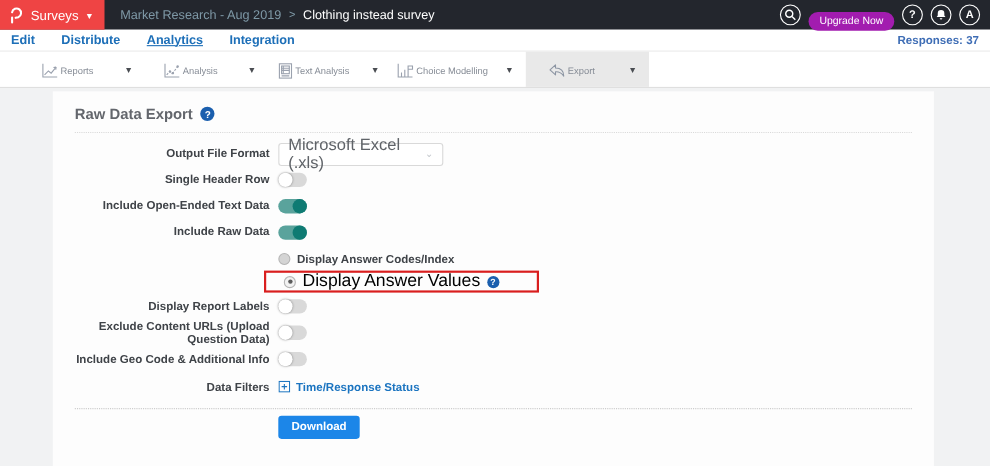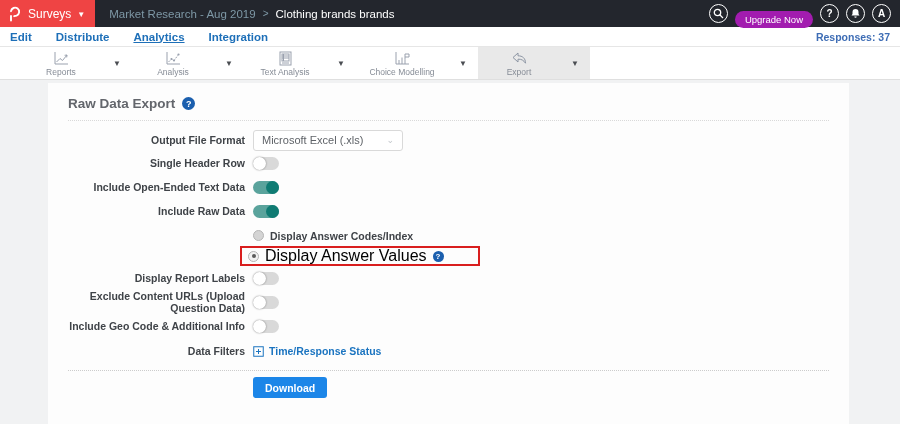--- a/index.html
+++ b/index.html
@@ -23,21 +23,21 @@
 
   
   .nav { height:20px; background:#ffffff; display:flex; align-items:center; padding:0 10px; gap:24px; border-bottom:1px solid #e6e6e6; }
   .nav a { font-size:11.5px; font-weight:600; color:#1d6fb8; text-decoration:none; cursor:pointer; }
   .nav a.active { text-decoration:underline; }
   .nav .responses { margin-left:auto; font-size:10.5px; font-weight:600; color:#3e6db5; }
 
   
   .toolbar { height:33px; background:#ffffff; border-bottom:1px solid #dfdfdf; display:flex; align-items:stretch; padding-left:20px; }
   .tool-group { display:flex; align-items:stretch; }
-  .tool-main { width:82px; display:flex; flex-direction:column; align-items:center; justify-content:center; gap:1px; cursor:pointer; padding-top:2px; }
+  .tool-main { width:82px; display:flex; flex-direction:row; align-items:center; justify-content:center; gap:1px; cursor:pointer; padding-top:2px; }
   .tool-main .tool-label { font-size:8.5px; color:#868c96; white-space:nowrap; }
   .tool-caret { width:30px; display:flex; align-items:center; justify-content:center; color:#4a4d52; font-size:8px; cursor:pointer; }
   .tool-group.active { background:#e9e9e9; }
   .tool-icon svg { display:block; }
   .tg-cm .tool-main { width:92px; }
 
   
   .page { position:absolute; top:81px; left:0; right:0; bottom:0; background:#f1f2f3; }
   .card { position:absolute; left:48px; top:2px; width:801px; height:341px; background:#fdfdfd; padding:0 20px; }
   .card-title-row { display:flex; align-items:center; gap:7px; margin-top:13px; height:15px; }
@@ -46,35 +46,35 @@
   .help-icon.small { width:11px; height:11px; font-size:8px; }
   .title-sep { border:none; border-top:1px dotted #d9d9d9; margin-top:9px; }
 
   .form { margin-top:0; }
   .frow { display:flex; align-items:center; }
   .flabel { width:177px; text-align:right; font-size:10.5px; font-weight:bold; color:#3f4348; flex:none; }
   .fcontrol { margin-left:8px; display:flex; align-items:center; }
 
   .row-format { height:22px; margin-top:8px; }
   .select-box { width:150px; height:21px; border:1px solid #d9d9d9; border-radius:3px; background:#fff; display:flex; align-items:center; padding:0 8px; cursor:pointer; }
-  .select-box .sel-value { font-size:11px; color:#5f6368; flex:1; }
+  .select-box .sel-value { font-size:15px; color:#5f6368; flex:1; }
   .select-box .sel-chevron { color:#c3c7cc; font-size:9px; }
 
   .row-toggle { height:24px; }
   .toggle { width:26px; height:13px; border-radius:7px; background:#d9d9d9; position:relative; cursor:pointer; }
   .toggle .knob { position:absolute; top:0; left:0; width:13px; height:13px; border-radius:50%; background:#fff; box-shadow:0 0 2px rgba(0,0,0,.45); }
   .toggle.on { background:#5aa39c; }
   .toggle.on .knob { left:13px; background:#0f7b73; box-shadow:none; }
 
   .radio-row { margin-left:185px; display:flex; align-items:center; gap:6px; height:17px; margin-top:4px; }
   .radio-row .rlabel { font-size:10.5px; font-weight:bold; color:#3f4348; }
   .radio { width:11px; height:11px; border-radius:50%; background:#d4d4d4; border:1px solid #b5b5b5; position:relative; cursor:pointer; flex:none; }
   .radio.selected { background:#f2f2f2; }
   .radio.selected::after { content:""; position:absolute; left:2.5px; top:2.5px; width:4px; height:4px; border-radius:50%; background:#5b5b5b; }
-  .hl-wrap { margin-left:172px; margin-top:2px; display:inline-flex; align-items:center; gap:6px; border:2px solid #d91e1e; padding:2px 34px 2px 6px; height:20px; width:max-content; }
+  .hl-wrap { margin-left:172px; margin-top:2px; display:inline-flex; align-items:center; gap:6px; border:2px solid #d91e1e; padding:2px 34px 2px 16px; height:20px; width:max-content; }
 
   .row-toggle2 { height:24px; }
   .row-toggle2:first-of-type { margin-top:3px; }
 
   .row-filters { height:24px; margin-top:1px; }
   .filters-link { display:flex; align-items:center; gap:5px; cursor:pointer; }
   .filters-link .ltext { font-size:10.5px; font-weight:bold; color:#1b74c0; }
   .bottom-sep { border:none; border-top:1px dotted #cccccc; margin-top:7px; }
   .download-btn { margin-left:185px; margin-top:6px; height:21px; padding:4px 12px; background:#1c86e8; border:none; border-radius:3px; color:#fff; font-size:10.5px; font-weight:bold; cursor:pointer; font-family:inherit; }
 </style>
@@ -89,21 +89,21 @@
         <svg width="15" height="16" viewBox="0 0 15 16">
             <path d="M4 14.5 V10 M4 5.2 A4.1 4.1 0 1 1 9.6 9.6 L7.2 10.2" stroke="#fff" stroke-width="1.9" fill="none" stroke-linecap="round"></path>
           </svg>
       </span>
       <span class="menu-label">Surveys</span>
       <span class="caret">▼</span>
     </div>
     <nav class="breadcrumb">
       <span class="bc-parent">Market Research - Aug 2019</span>
       <span class="bc-sep">&gt;</span>
-      <span class="bc-current">Clothing brands brands</span>
+      <span class="bc-current">Clothing instead survey</span>
     </nav>
     <div class="topbar-right">
       <span class="circle-btn">
         <svg width="11" height="11" viewBox="0 0 11 11">
             <circle cx="4.5" cy="4.5" r="3.2" stroke="#fff" stroke-width="1.3" fill="none"></circle>
             <line x1="7" y1="7" x2="10" y2="10" stroke="#fff" stroke-width="1.3"></line>
           </svg>
       </span>
       <button class="upgrade-btn">Upgrade Now</button>
       <span class="circle-btn">?</span>

